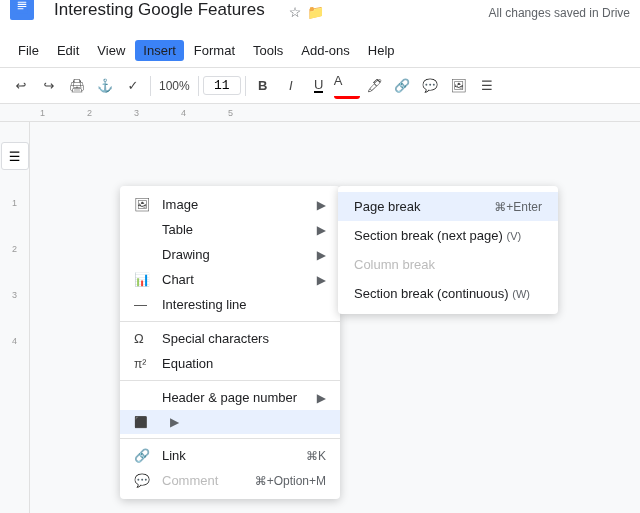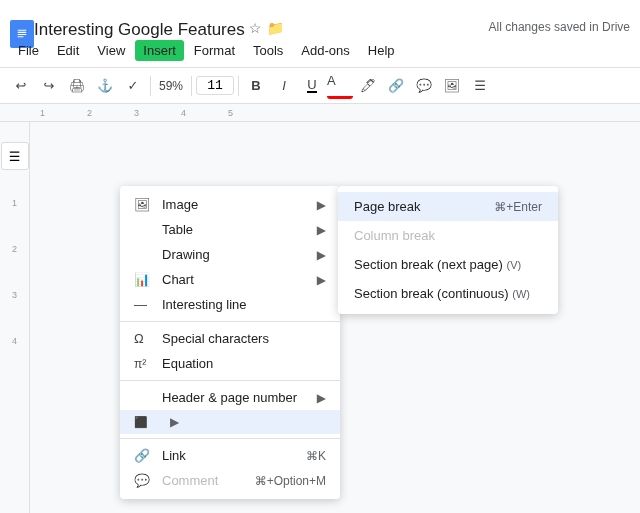--- a/index.html
+++ b/index.html
@@ -9,25 +9,25 @@
       background: #f8f9fa;
       width: 640px;
       height: 513px;
       overflow: hidden;
       position: relative;
     }
 
     
     .title-bar {
       display: flex;
-      align-items: flex-start;
+      align-items: flex-end;
       padding: 20px 10px;
       background: #fff;
       height: 36px;
-      gap: 0;
+      gap: 20px;
     }
     .doc-icon {
       width: 24px;
       height: 28px;
       background: #4285f4;
       border-radius: 2px;
       display: flex;
       align-items: center;
       justify-content: center;
       flex-shrink: 0;
@@ -65,21 +65,21 @@
       border-bottom: 1px solid #e0e0e0;
     }
     .menu-item {
       padding: 3px 8px;
       font-size: 13px;
       color: #202124;
       cursor: pointer;
       border-radius: 3px;
       white-space: nowrap;
     }
-    .menu-item.active { background: #22c55e; }
+    .menu-item.active { background: #3b82f6; }
 
     
     .toolbar {
       display: flex;
       align-items: center;
       padding: 2px 8px;
       background: #fff;
       height: 36px;
       gap: 2px;
       border-bottom: 1px solid #e0e0e0;
@@ -297,21 +297,21 @@
   <span class="menu-item">Help</span>
 </div>
 
 <div class="toolbar">
   <div class="tb-btn">↩</div>
   <div class="tb-btn">↪</div>
   <div class="tb-btn">🖨</div>
   <div class="tb-btn">⚓</div>
   <div class="tb-btn">✓</div>
   <div class="tb-divider"></div>
-  <div class="tb-btn" style="width:auto; padding:0 4px; font-size:12px;">59%</div>
+  <div class="tb-btn" style="width:auto; padding:0 4px; font-size:12px;">100%</div>
   <div class="tb-divider"></div>
   <div class="font-size-box">11</div>
   <div class="tb-divider"></div>
   <div class="tb-btn tb-bold">B</div>
   <div class="tb-btn tb-italic">I</div>
   <div class="tb-btn">
       <span class="underline-u">U</span>
     </div>
   <div class="tb-btn color-a">A</div>
   <div class="tb-btn">🖊</div>
@@ -416,28 +416,28 @@
 
     </div>
 
     <div class="break-submenu">
 
       <div class="break-option active">
         <span class="break-label">Page break</span>
         <span class="break-shortcut">⌘+Enter</span>
       </div>
 
+      <div class="break-option">
+        <span class="break-label">Section break (next page) <span style="color:#5f6368; font-size:11px;">(V)</span></span>
+      </div>
+
       <div class="break-option disabled">
         <span class="break-label">Column break</span>
       </div>
 
       <div class="break-option">
-        <span class="break-label">Section break (next page) <span style="color:#5f6368; font-size:11px;">(V)</span></span>
-      </div>
-
-      <div class="break-option">
         <span class="break-label">Section break (continuous) <span style="color:#5f6368; font-size:11px;">(W)</span></span>
       </div>
 
     </div>
   </div>
 
 </div>
 
 </body></html>

